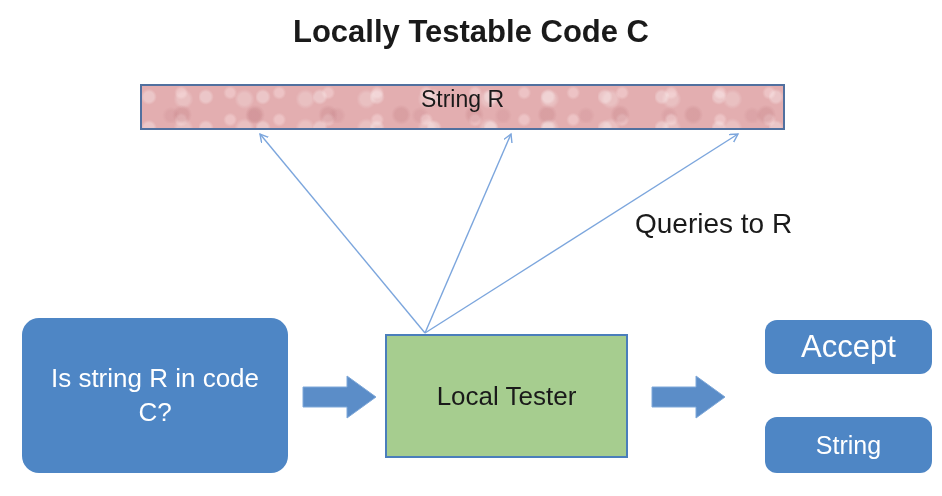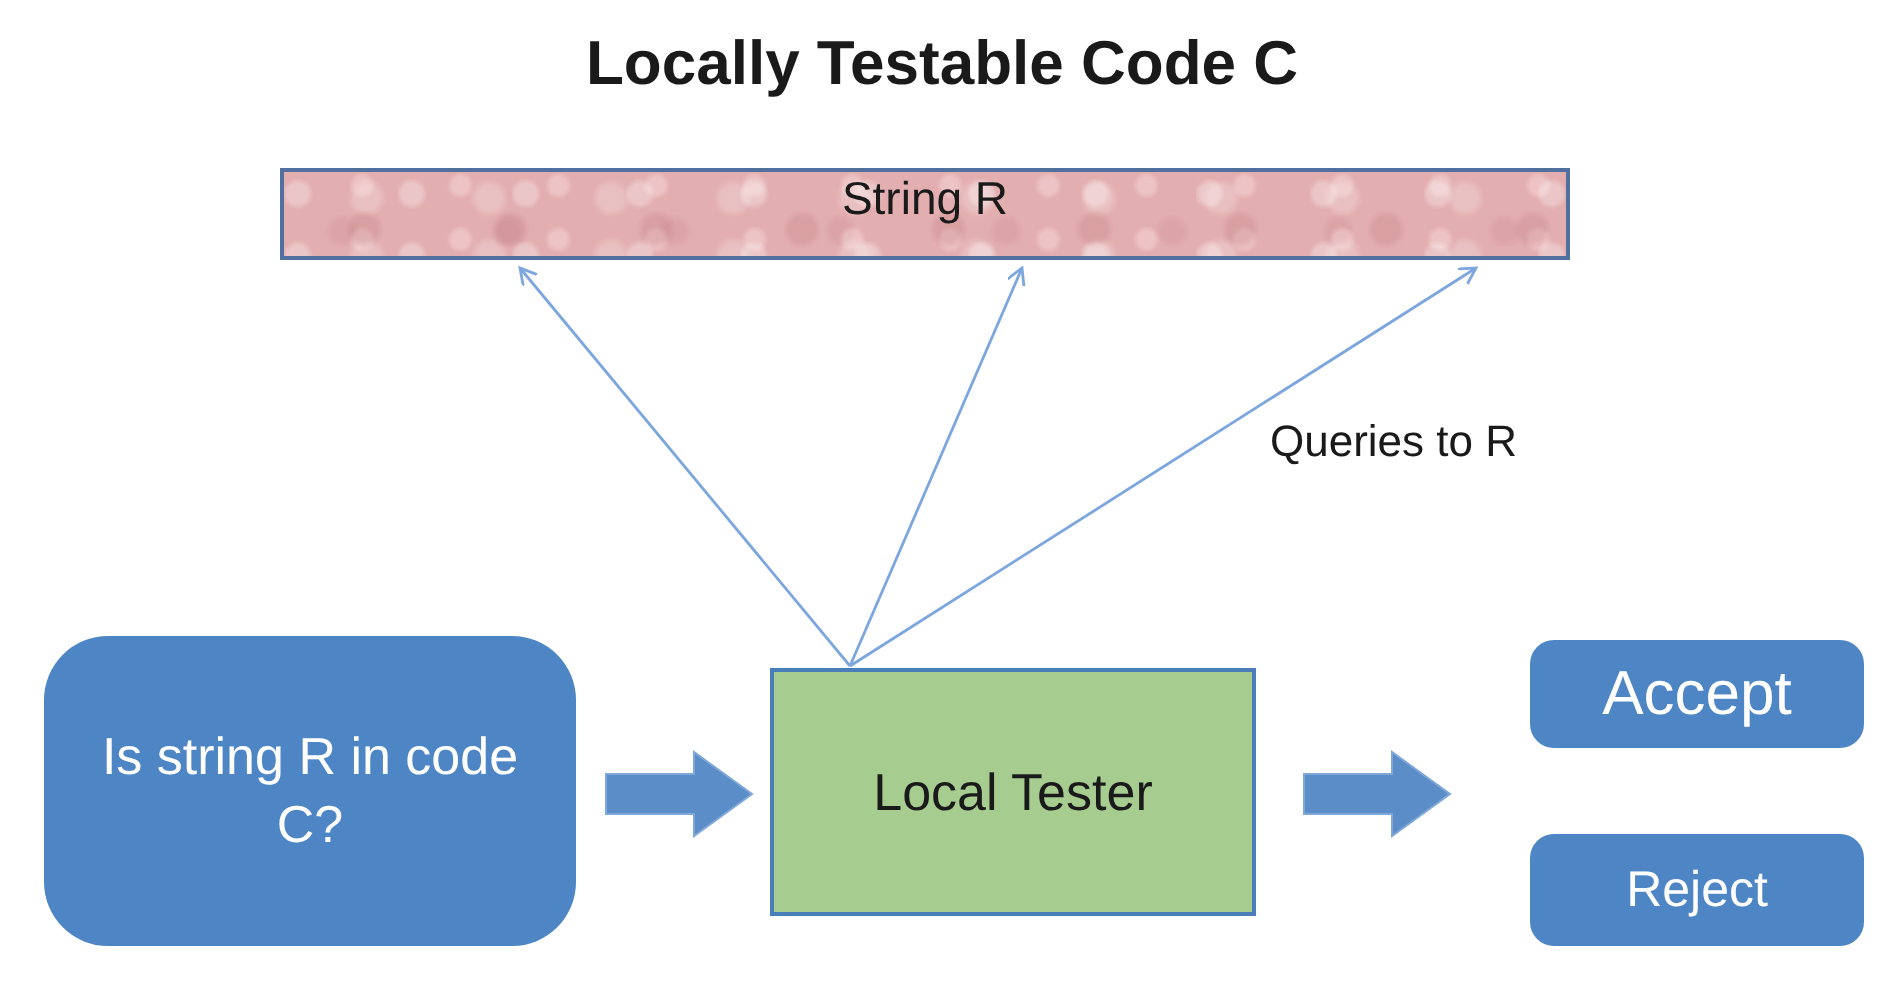--- a/index.html
+++ b/index.html
@@ -38,32 +38,32 @@
       radial-gradient(circle at 55% 70%, rgba(190,120,125,.28) 0 6px, rgba(190,120,125,0) 10px),
       radial-gradient(circle at 80% 25%, rgba(255,235,235,.35) 0 4px, rgba(255,235,235,0) 7px),
       radial-gradient(circle at 35% 80%, rgba(200,135,140,.25) 0 5px, rgba(200,135,140,0) 9px),
       radial-gradient(circle at 68% 45%, rgba(255,255,255,.22) 0 6px, rgba(255,255,255,0) 10px);
     background-size:57px 31px, 73px 41px, 49px 27px, 83px 37px, 61px 29px;
     display:flex;align-items:flex-start;justify-content:center;
     font-size:23px;color:var(--text-dark);
   }
   .queries-label{
     position:absolute;left:635px;top:208px;
-    font-size:22px;color:var(--text-dark);
+    font-size:28px;color:var(--text-dark);
   }
   .rounded-box{
     position:absolute;
     background:var(--accent-blue);
     color:var(--box-text);
     display:flex;align-items:center;justify-content:center;
     text-align:center;
   }
   .question-box{
     left:22px;top:318px;width:266px;height:155px;
-    border-radius:32px;
+    border-radius:17px;
     font-size:26px;line-height:1.3;
     padding:0 18px;box-sizing:border-box;
   }
   .accept-box{
     left:765px;top:320px;width:167px;height:54px;
     border-radius:12px;font-size:31px;
   }
   .reject-box{
     left:765px;top:417px;width:167px;height:56px;
     border-radius:12px;font-size:25px;
@@ -125,16 +125,16 @@
 
   <svg class="block-arrow block-arrow-right" viewBox="0 0 76 46" xmlns="http://www.w3.org/2000/svg">
     <polygon points="1,13 45,13 45,2 74,23 45,44 45,33 1,33"></polygon>
   </svg>
 
   <div class="rounded-box accept-box">
     <span>Accept</span>
   </div>
 
   <div class="rounded-box reject-box">
-    <span>Reject</span>
+    <span>String</span>
   </div>
 
 </div>
 
 </body></html>

